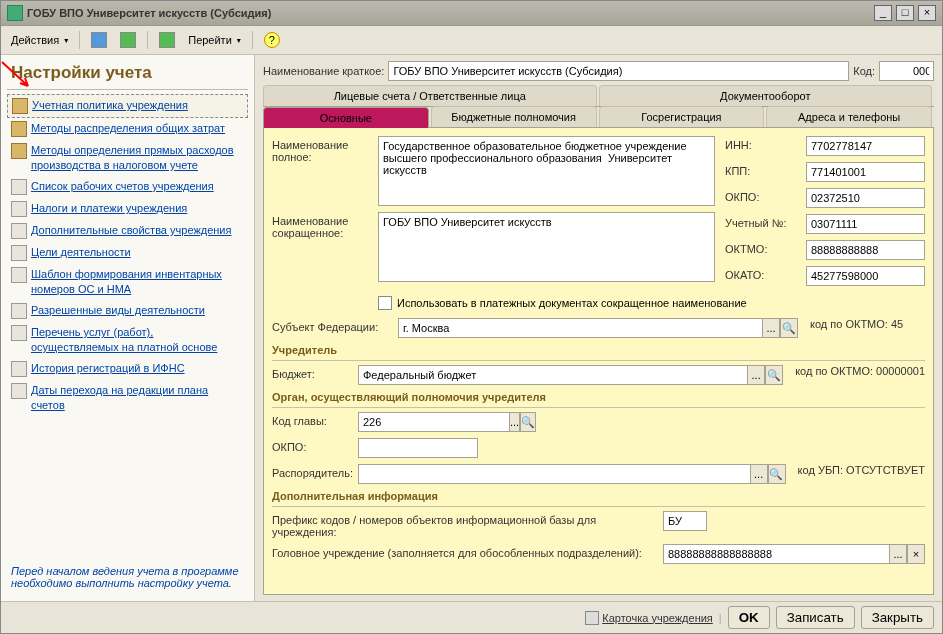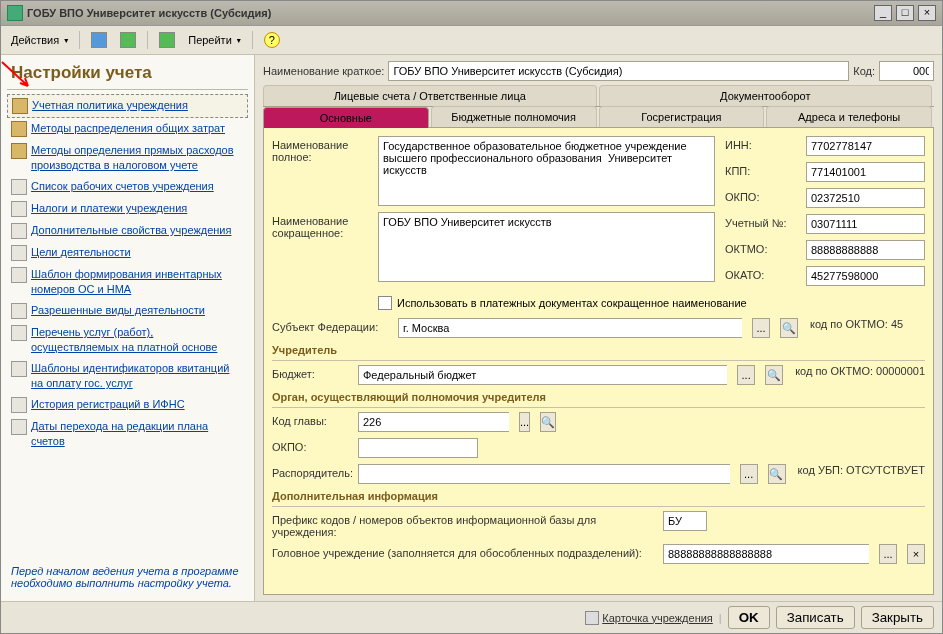--- a/index.html
+++ b/index.html
@@ -195,21 +195,21 @@
     .field-row .lbl { width:100px; color:#333; padding-top:3px; }
     .right-col .field-row .lbl { width: 75px; }
     .right-col .input { flex:1; width: 100%; }
 
     .checkbox-row { display:flex; align-items:center; gap:5px; margin: 4px 0 8px 106px; }
     .checkbox-box { width:14px; height:14px; border:1px solid #888; background:#fff; }
 
     .section-title { color:#7a5c1e; font-weight:bold; margin: 6px 0 4px 0; }
     .section-hr { border:none; border-top:1px solid #c8c0a8; margin-bottom:4px; }
 
-    .combo { display:flex; flex:1;gap:10px; }
+    .combo { display:flex; flex:1; }
     .combo .input { flex:1; border-right:none; }
     .combo .btn { width:18px; height:20px; border:1px solid #a7a28e; background:#ece7d6; font-size:11px; cursor:pointer; display:flex; align-items:center; justify-content:center; }
 
     .suffix { margin-left:6px; color:#333; white-space:nowrap; }
 
     .footer {
       border-top: 1px solid #c7c0ad;
       padding: 4px 8px;
       display: flex;
       justify-content: flex-end;
@@ -305,24 +305,20 @@
           <div class="nav-icon doc"></div>
           <span class="nav-link">Шаблон формирования инвентарных номеров ОС и НМА</span>
         </div>
       <div class="nav-item">
           <div class="nav-icon doc"></div>
           <span class="nav-link">Разрешенные виды деятельности</span>
         </div>
       <div class="nav-item">
           <div class="nav-icon doc"></div>
           <span class="nav-link">Перечень услуг (работ), осуществляемых на платной основе</span>
-        </div>
-      <div class="nav-item">
-          <div class="nav-icon doc"></div>
-          <span class="nav-link">Шаблоны идентификаторов квитанций на оплату гос. услуг</span>
         </div>
       <div class="nav-item">
           <div class="nav-icon doc"></div>
           <span class="nav-link">История регистраций в ИФНС</span>
         </div>
       <div class="nav-item">
           <div class="nav-icon doc"></div>
           <span class="nav-link">Даты перехода на редакции плана счетов</span>
         </div>
       <div class="note">Перед началом ведения учета в программе необходимо выполнить настройку учета.</div>

